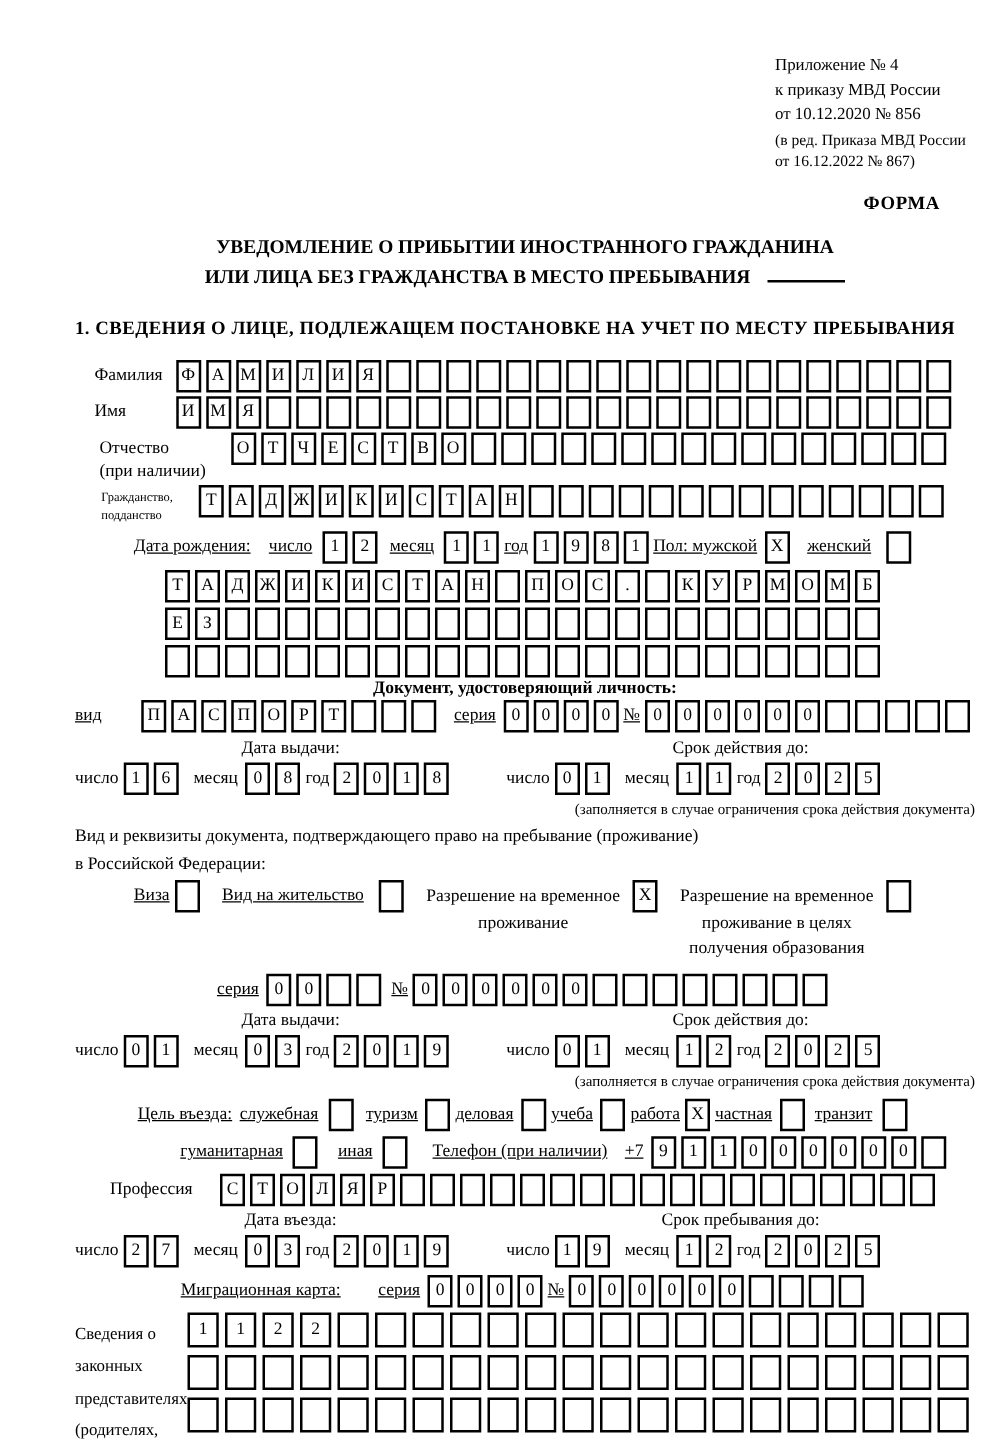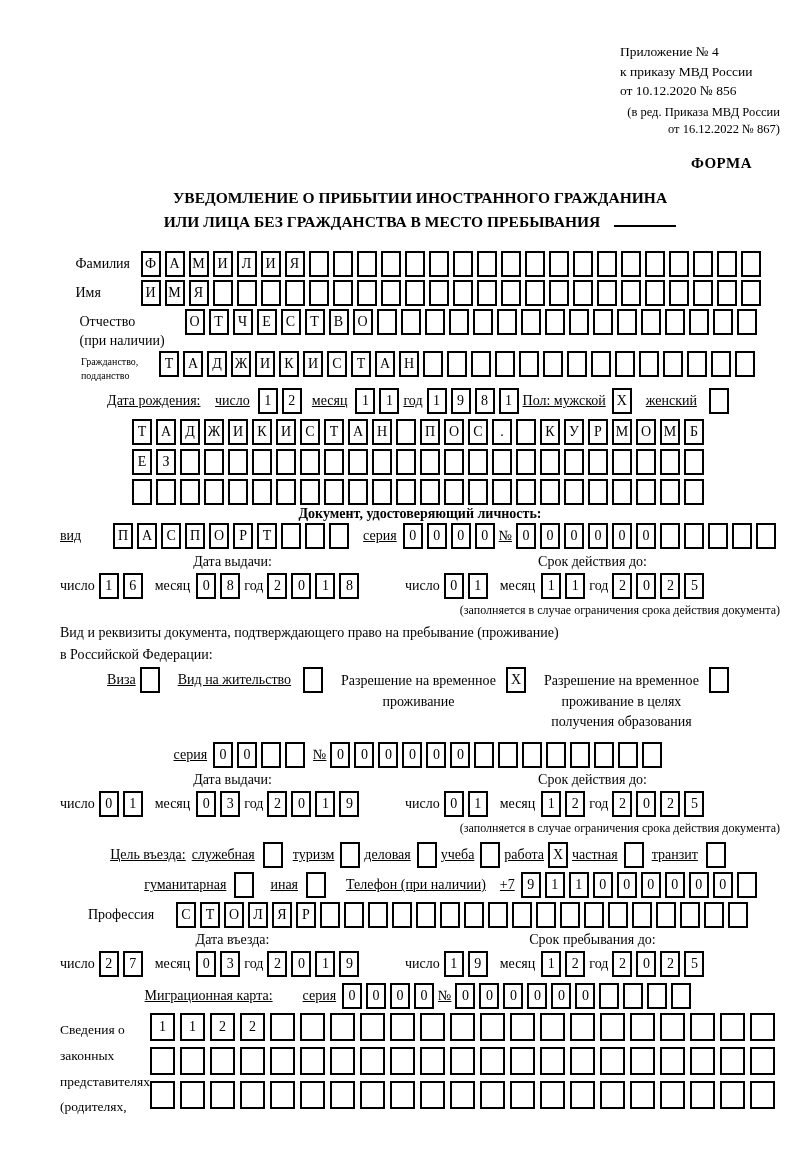--- a/index.html
+++ b/index.html
@@ -6,21 +6,21 @@
   html,body { background:#ffffff; }
   body {
     width:800px; height:1163px;
     color:#000;
     font-family:"Liberation Serif", serif;
     overflow:hidden;
   }
   .page { width:800px; height:1163px; padding:42px 20px 0 60px; position:relative; }
 
   .appendix { margin-left:560px; font-size:13.5px; line-height:1.45; }
-  .appendix-note { margin-left:560px; font-size:12.5px; line-height:1.4; margin-top:3px;text-align:right; }
+  .appendix-note { margin-left:560px; font-size:12.5px; line-height:1.4; margin-top:3px; }
 
   .forma { font-weight:bold; text-align:right; padding-right:28px; margin-top:16px; font-size:15px; letter-spacing:0.5px; }
 
   .title { text-align:center; font-weight:bold; font-size:15.5px; margin-top:14px; line-height:1.6; }
   .uline { display:inline-block; width:62px; border-bottom:2px solid #000; margin-left:14px; }
 
   .sec1 { font-weight:bold; font-size:15px; margin-top:20px; letter-spacing:0.4px; white-space:nowrap; }
 
   .frow { display:flex; align-items:flex-start; font-size:14px;justify-content:center; }
   .flabel { flex:none; line-height:1.35; padding-top:4px; }
@@ -67,20 +67,21 @@
     <div>от 16.12.2022 № 867)</div>
   </div>
 
   <div class="forma">ФОРМА</div>
 
   <div class="title">
     <div>УВЕДОМЛЕНИЕ О ПРИБЫТИИ ИНОСТРАННОГО ГРАЖДАНИНА</div>
     <div><span>ИЛИ ЛИЦА БЕЗ ГРАЖДАНСТВА В МЕСТО ПРЕБЫВАНИЯ</span><span class="uline"></span></div>
   </div>
 
+  <div class="sec1">1. СВЕДЕНИЯ О ЛИЦЕ, ПОДЛЕЖАЩЕМ ПОСТАНОВКЕ НА УЧЕТ ПО МЕСТУ ПРЕБЫВАНИЯ</div>
 
   <div class="frow" style="margin-top:16px">
     <div class="flabel" style="width:65px">Фамилия</div>
     <div class="cells">
         <span class="cell">Ф</span>
         <span class="cell">А</span>
         <span class="cell">М</span>
         <span class="cell">И</span>
         <span class="cell">Л</span>
         <span class="cell">И</span>

